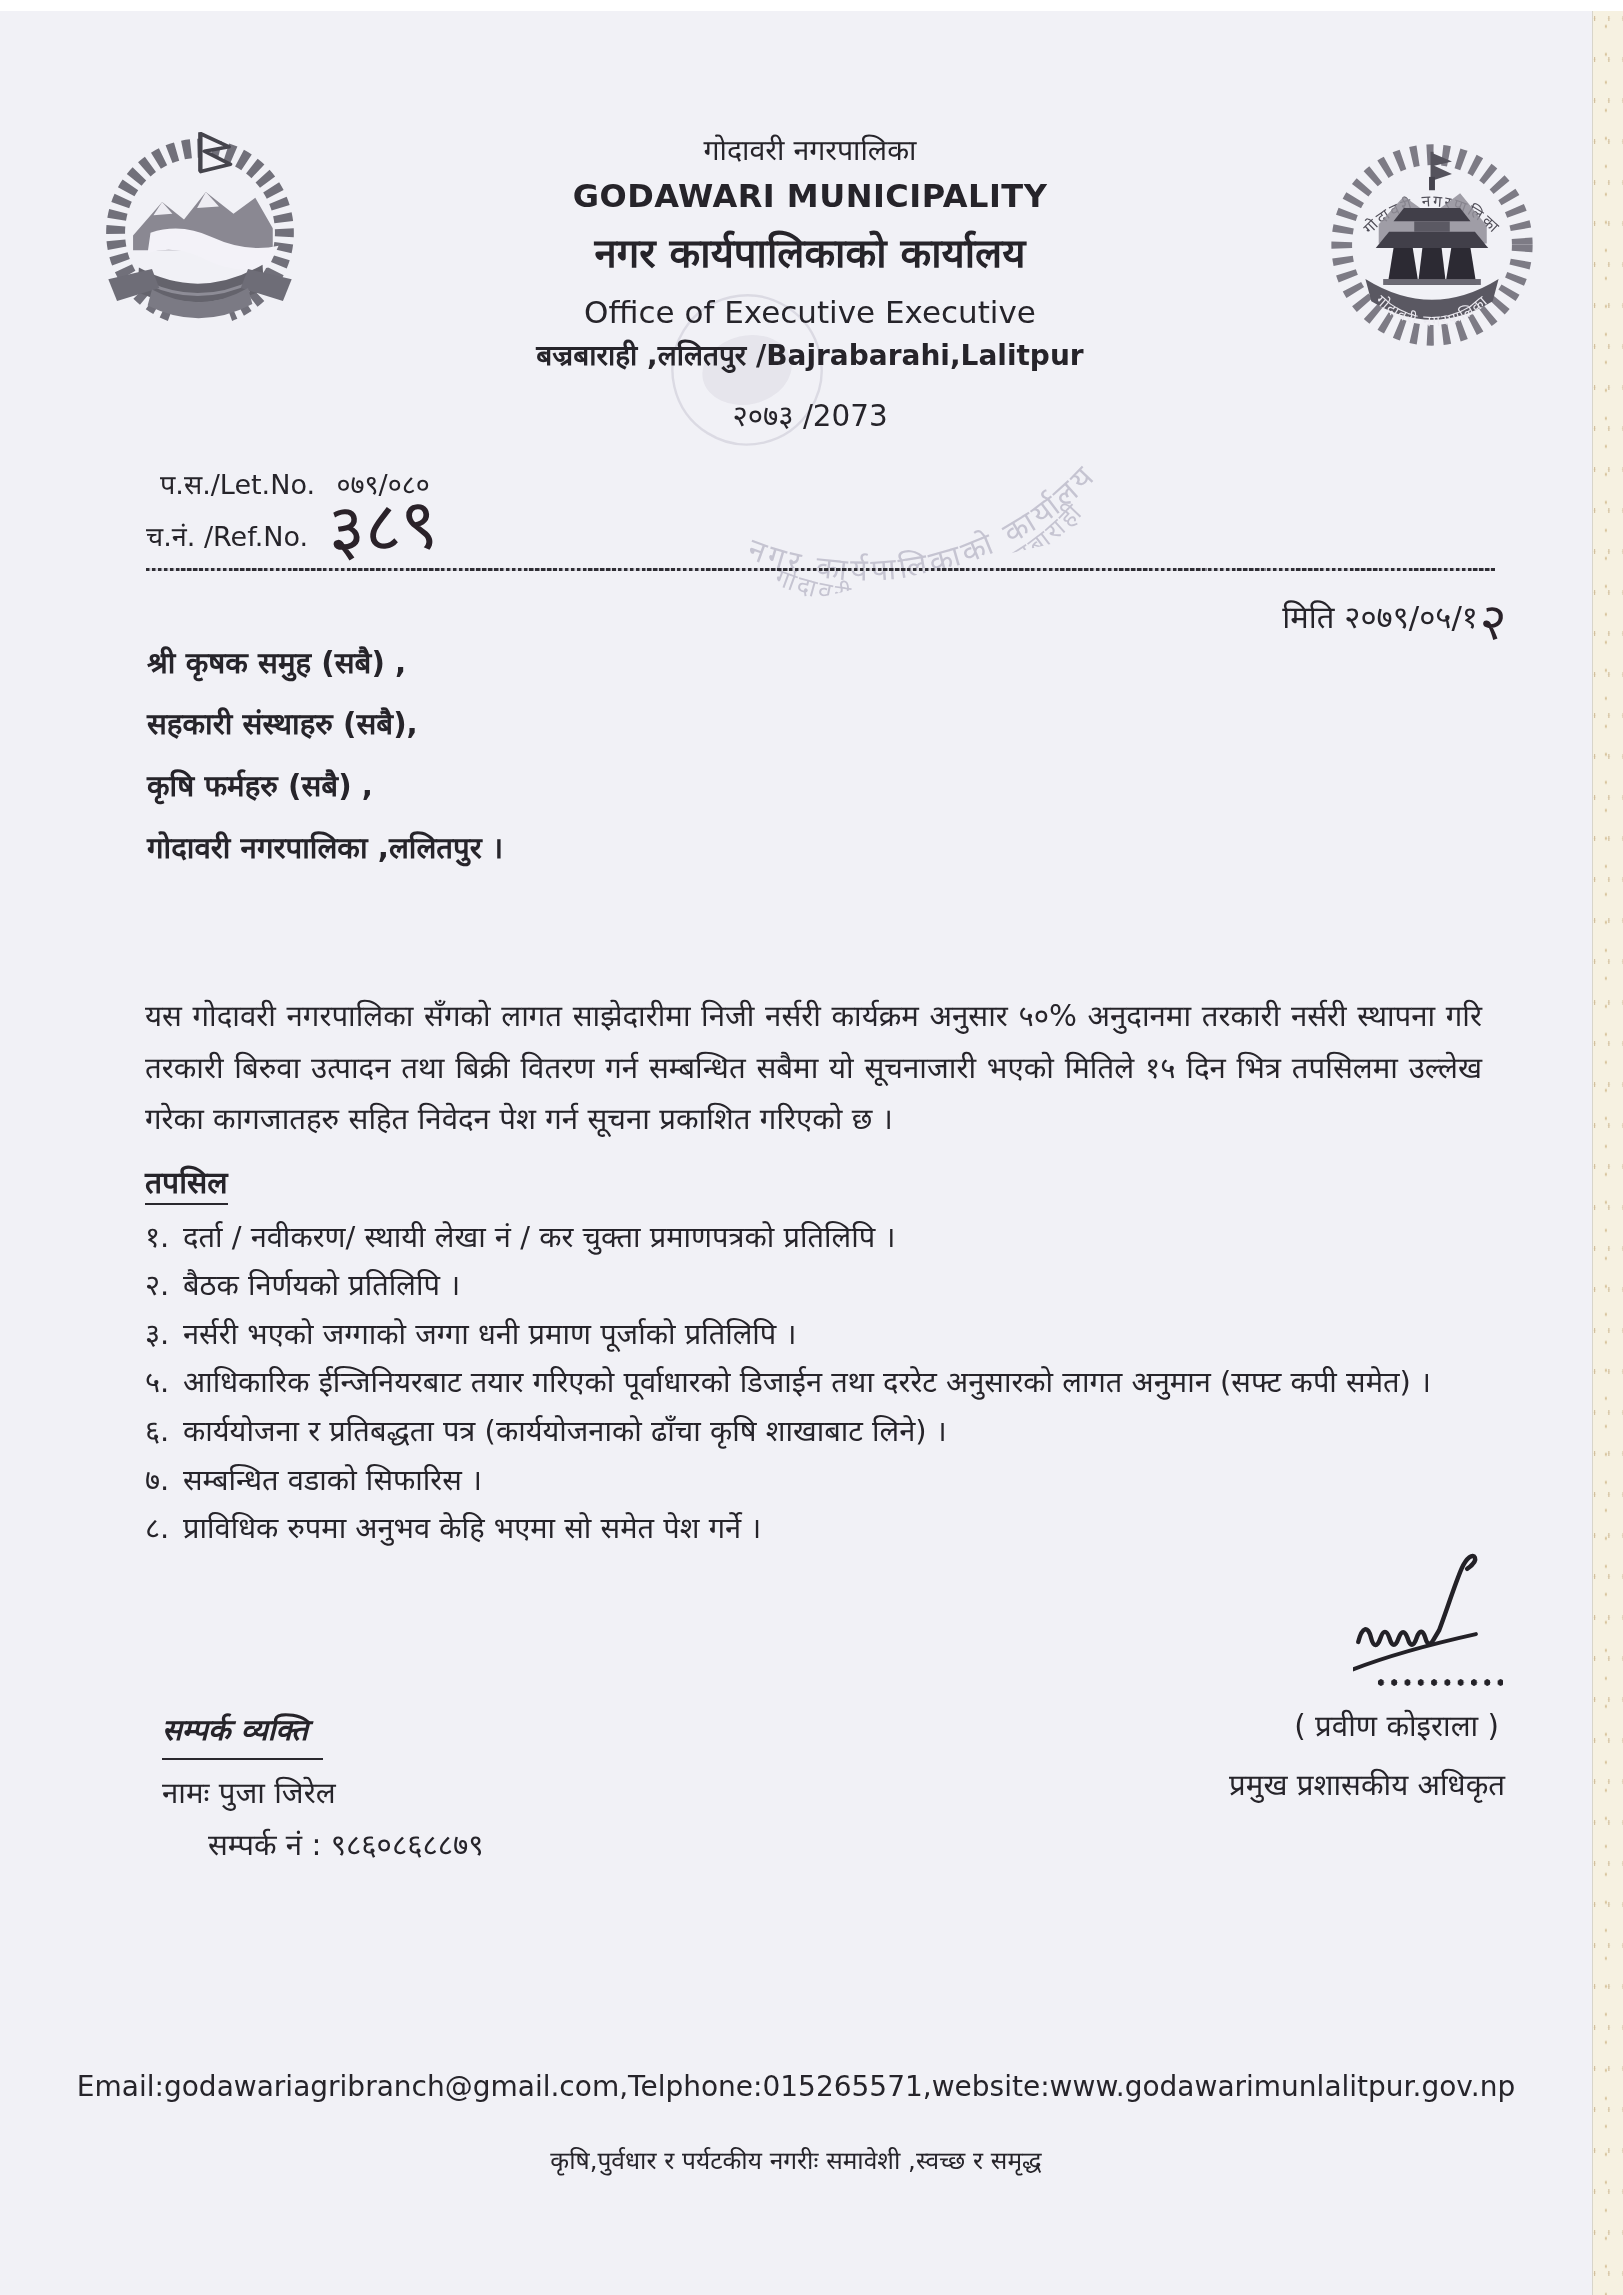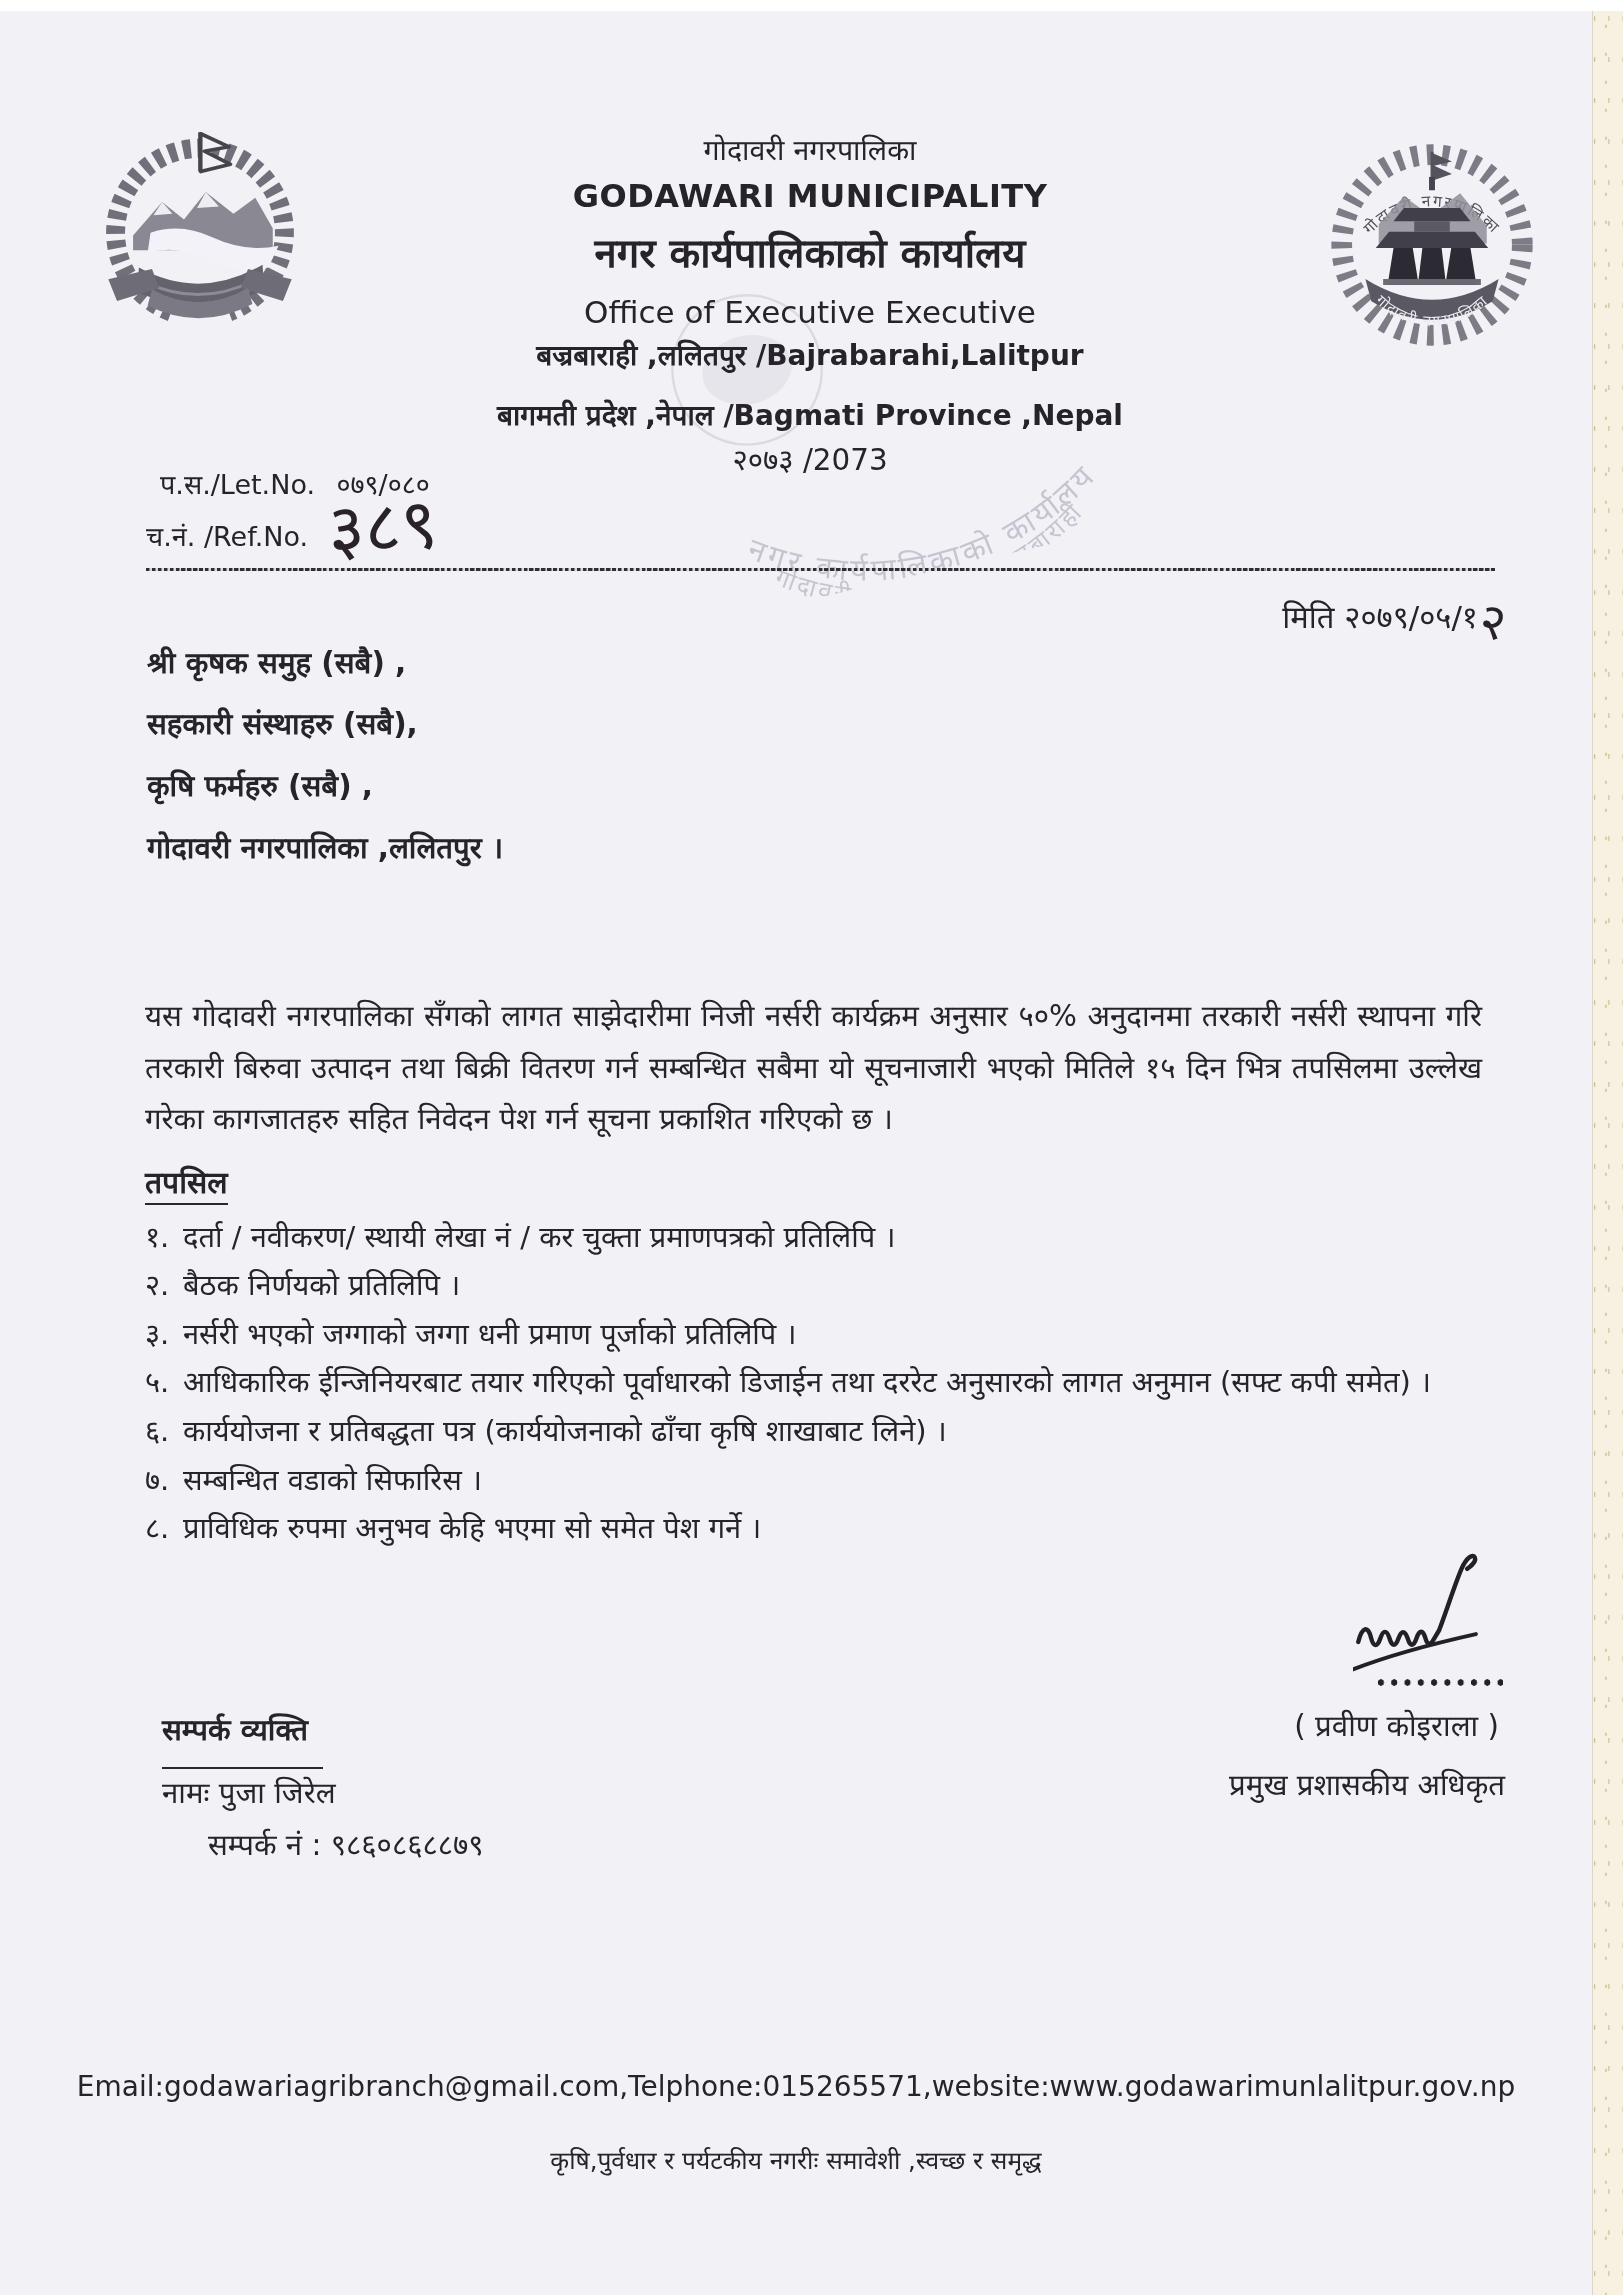--- a/index.html
+++ b/index.html
@@ -52,21 +52,21 @@
   .li .num{margin-right:13.7px;}
   
   .sig-svg{position:absolute;left:1353px;top:1527px;width:238px;height:153px;}
   .dots{left:1377px;top:1667px;width:126px;height:8.8px;
     background-image:radial-gradient(circle at 3.9px 4.4px,#242228 2.9px,transparent 3.4px);
     background-size:13.3px 8.8px;background-repeat:repeat-x;}
   .sig-name{right:93px;top:1694px;font-size:29.4px;}
   .sig-title{right:87px;top:1753px;font-size:29.4px;}
   
   .contact-h{left:162px;top:1698px;font-size:29.4px;font-weight:bold;}
-  .contact-h span{border-bottom:2.5px solid #2a282e;padding-bottom:20px;padding-right:14.7px;}
+  .contact-h span{border-bottom:2.5px solid #2a282e;padding-bottom:11px;padding-right:14.7px;font-style:italic;}
   .contact-name{left:162px;top:1761px;font-size:29.4px;}
   .contact-phone{left:180px;top:1813px;font-size:29.4px;margin-left:28px;}
   
   .footer1{left:0;right:0;top:2059px;text-align:center;font-size:28px;}
   .footer2{left:0;right:0;top:2132px;text-align:center;font-size:24.5px;}
 </style>
 </head>
 <body>
 
 <div class="edge-band"></div>
@@ -135,21 +135,20 @@
       <textPath href="#sealBot" startOffset="50%" text-anchor="middle">गोदावरी नगरपालिका</textPath>
     </text>
   </svg>
 
   <header class="letterhead">
     <div class="h-np1">गोदावरी नगरपालिका</div>
     <div class="h-en1">GODAWARI MUNICIPALITY</div>
     <div class="h-np2">नगर कार्यपालिकाको कार्यालय</div>
     <div class="h-en2">Office of Executive Executive</div>
     <div class="h-ad1">बज्रबाराही ,ललितपुर /Bajrabarahi,Lalitpur</div>
-    <div class="h-ad2">बागमती प्रदेश ,नेपाल /Bagmati Province ,Nepal</div>
     <div class="h-year">२०७३ /2073</div>
   </header>
 
   <div class="abs letno">
     <span class="ref-label">प.स./Let.No.</span>
     <span>०७९/०८०</span>
   </div>
   <div class="abs refno">
     <span class="ref-label">च.नं. /Ref.No.</span>
   </div>

